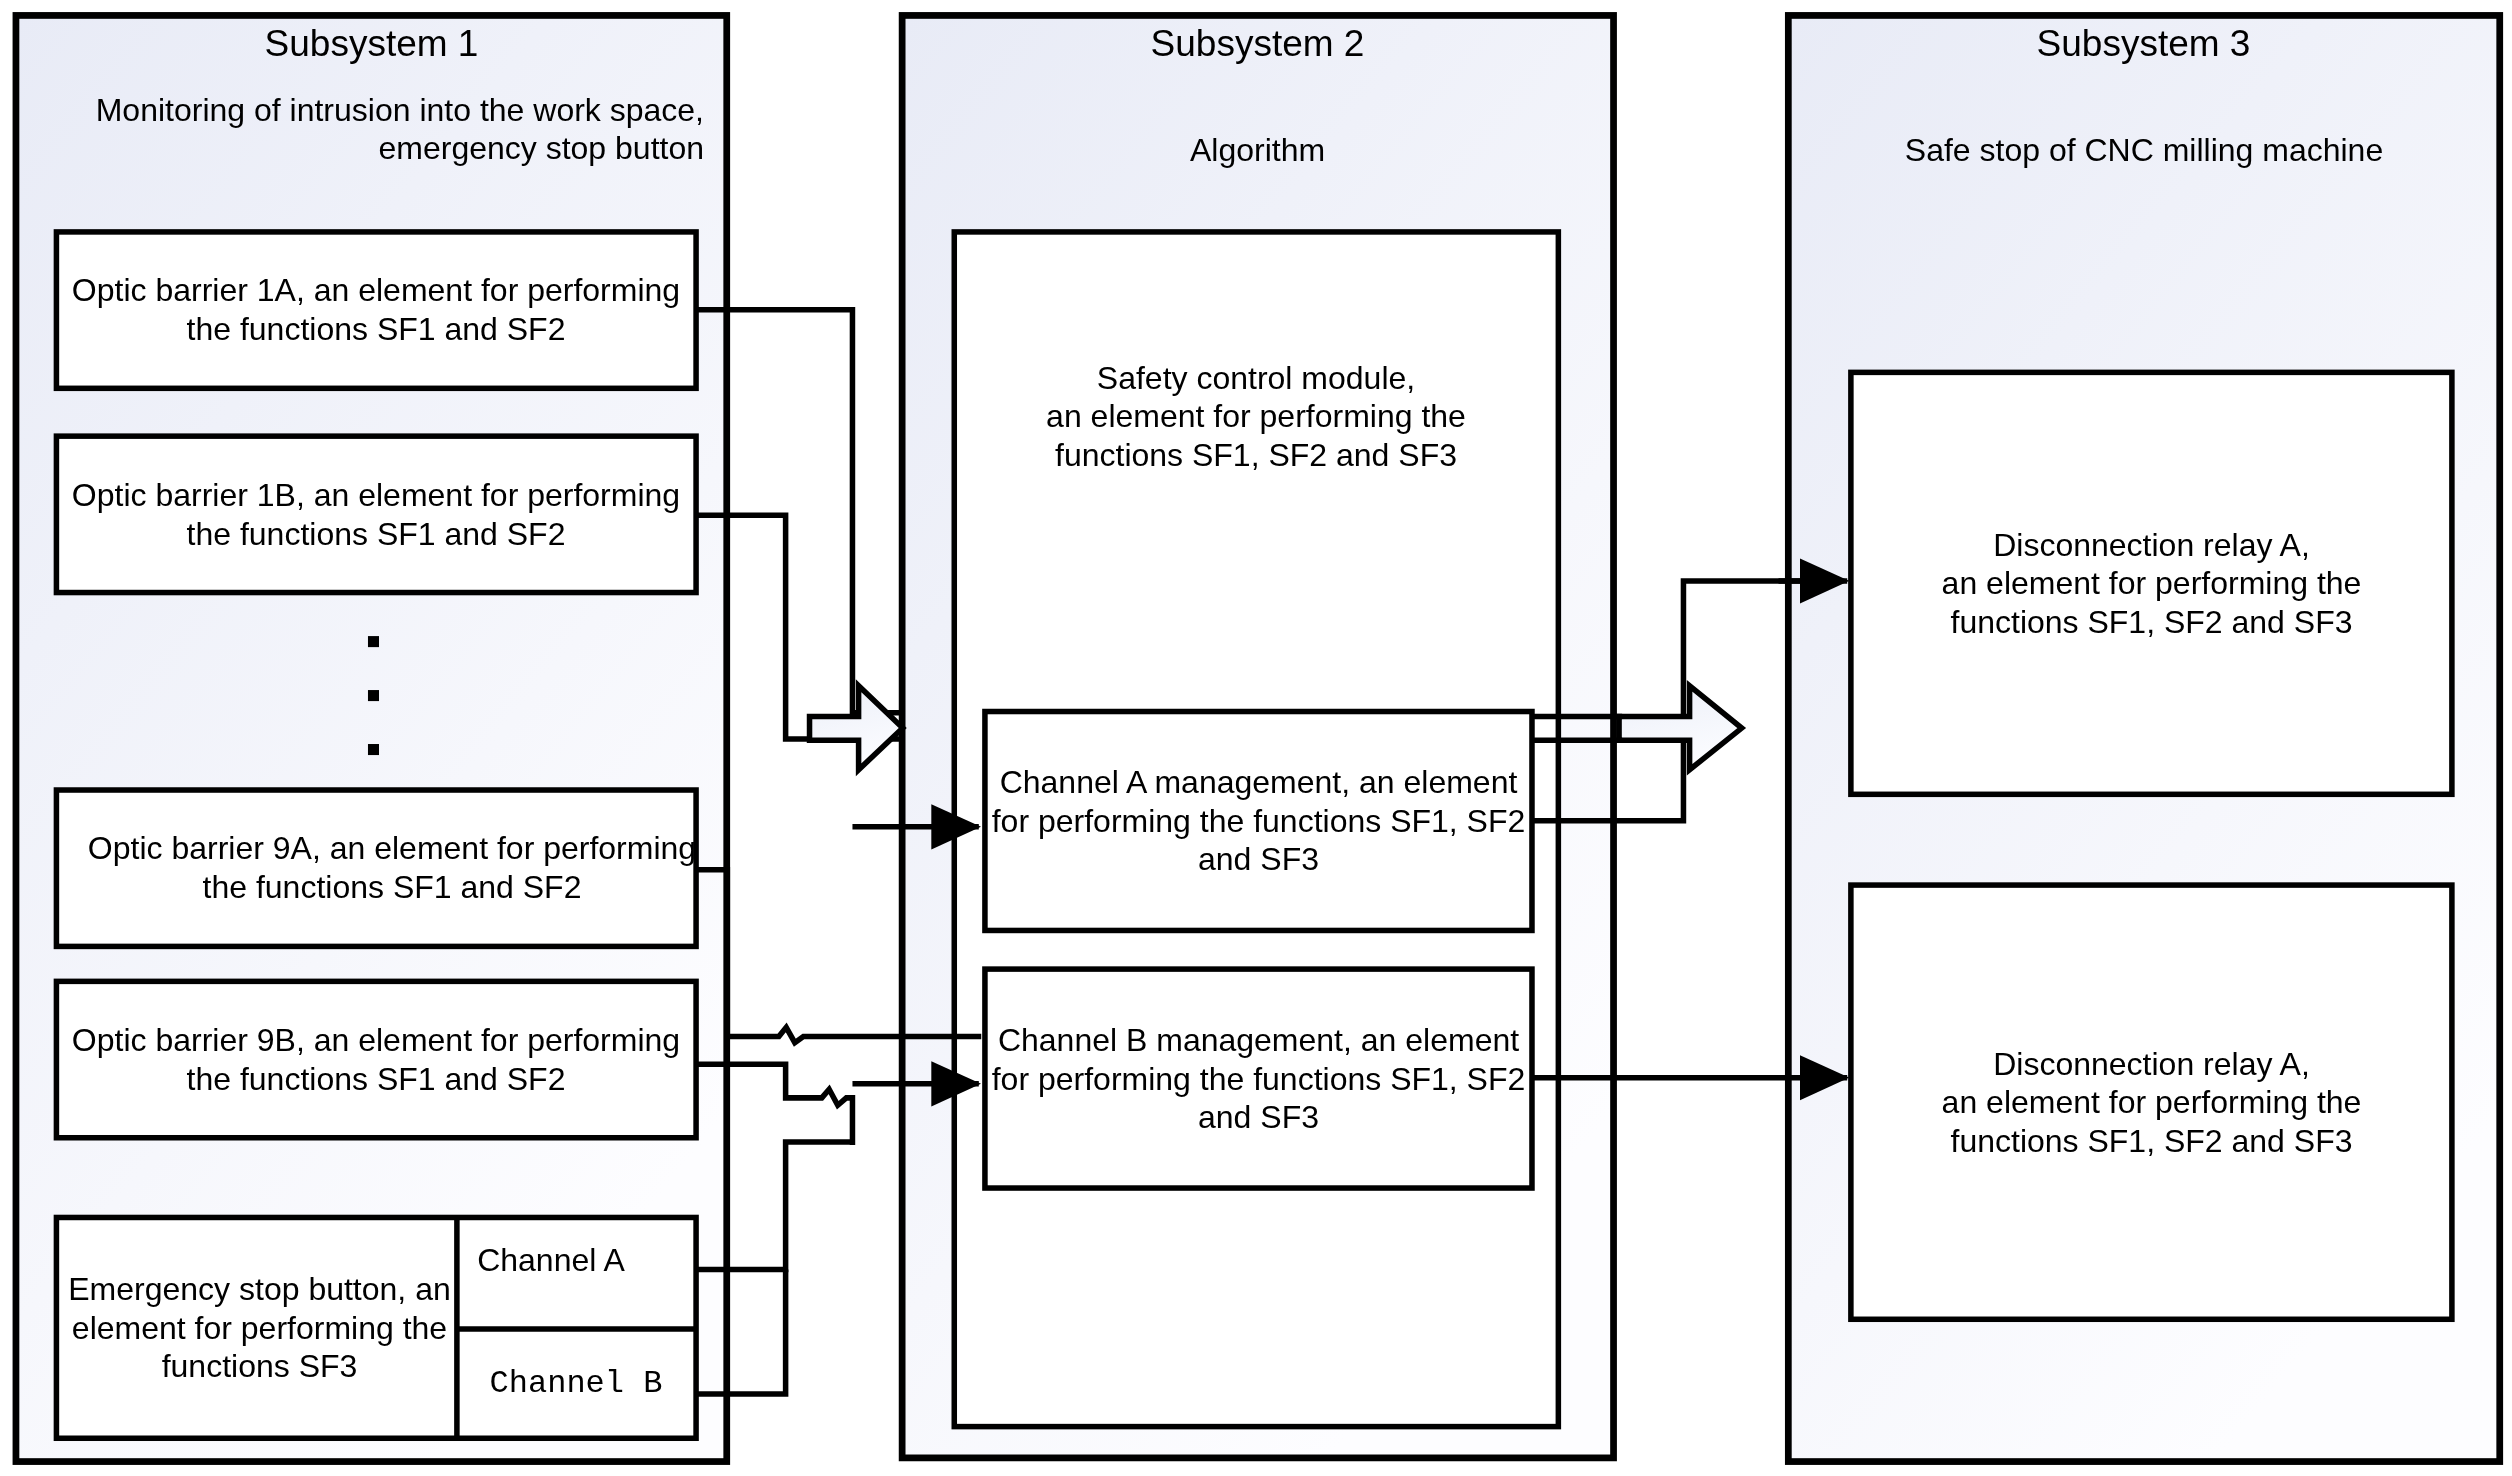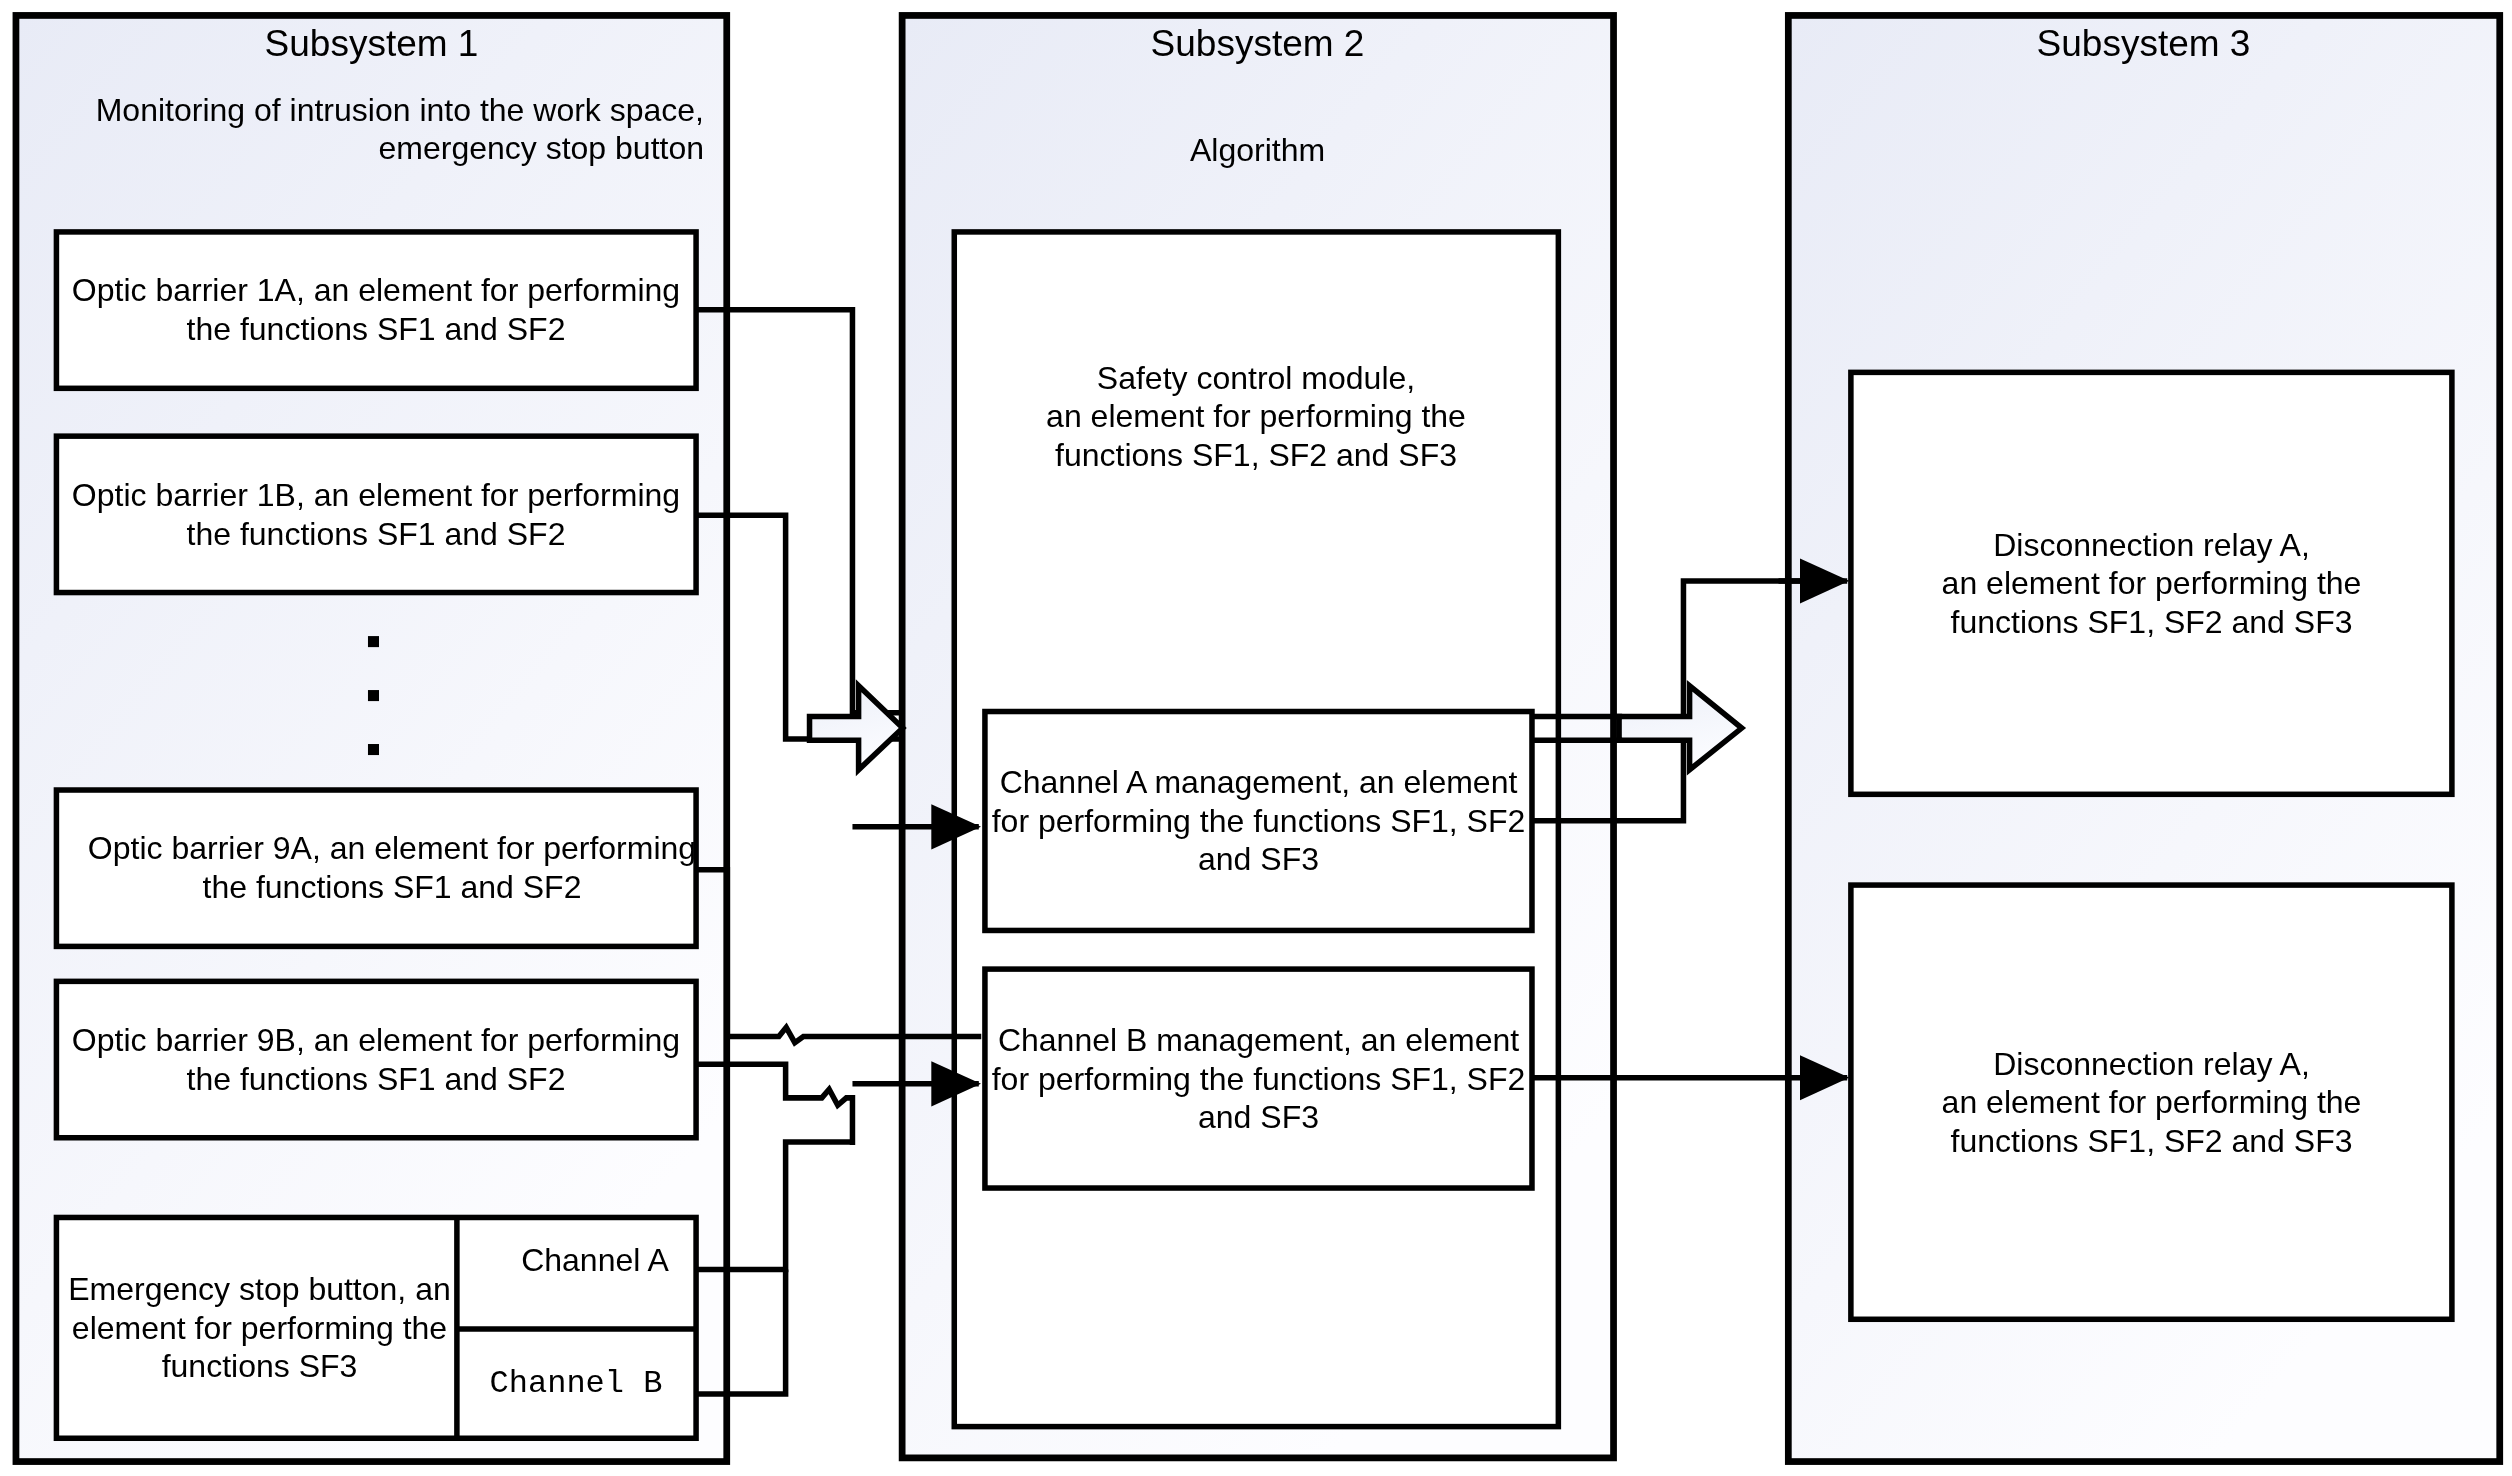--- a/index.html
+++ b/index.html
@@ -101,33 +101,34 @@
 
   <div class="lbl sub-title" style="left:16px;top:22px;width:711px;height:44px;">Subsystem 1</div>
   <div class="lbl sub-sub" style="left:48px;top:86px;width:656px;height:86px;">Monitoring of intrusion into the work space, emergency stop button</div>
 
   <div class="lbl boxtext" style="left:61px;top:234px;width:630px;height:151px;">Optic barrier 1A, an element for performing the functions SF1 and SF2</div>
   <div class="lbl boxtext" style="left:61px;top:439px;width:630px;height:151px;">Optic barrier 1B, an element for performing the functions SF1 and SF2</div>
   <div class="lbl boxtext" style="left:61px;top:792px;width:630px;height:151px;margin-left:16px;">Optic barrier 9A, an element for performing the functions SF1 and SF2</div>
   <div class="lbl boxtext" style="left:61px;top:984px;width:630px;height:151px;">Optic barrier 9B, an element for performing the functions SF1 and SF2</div>
 
   <div class="lbl boxtext" style="left:64px;top:1220px;width:391px;height:216px;">Emergency stop button, an element for performing the functions SF3</div>
-  <div class="lbl chtext" style="left:478px;top:1220px;width:234px;height:81px;">Channel A</div>
+  <div class="lbl chtext" style="left:434px;top:1220px;width:234px;height:81px;">Channel A</div>
   <div class="lbl chtext" style="left:459px;top:1332px;width:234px;height:104px;font-family:Liberation Mono, monospace;">Channel B</div>
 
   <div class="lbl sub-title" style="left:902px;top:22px;width:711px;height:44px;">Subsystem 2</div>
   <div class="lbl sub-sub" style="left:902px;top:129px;width:711px;height:43px;">Algorithm</div>
 
   <div class="lbl boxtext" style="left:960px;top:343px;width:592px;height:147px;">Safety control module,
 an element for performing the
 functions SF1, SF2 and SF3</div>
   <div class="lbl boxtext" style="left:990px;top:714px;width:537px;height:214px;">Channel A management, an element for performing the functions SF1, SF2 and SF3</div>
   <div class="lbl boxtext" style="left:990px;top:972px;width:537px;height:214px;">Channel B management, an element for performing the functions SF1, SF2 and SF3</div>
 
   <div class="lbl sub-title" style="left:1788px;top:22px;width:711px;height:44px;text-align:right;">Subsystem 3</div>
+  <div class="lbl sub-sub" style="left:1797px;top:129px;width:694px;height:43px;">Safe stop of CNC milling machine</div>
 
   <div class="lbl boxtext" style="left:1856px;top:375px;width:591px;height:417px;">Disconnection relay A,
 an element for performing the
 functions SF1, SF2 and SF3</div>
   <div class="lbl boxtext" style="left:1856px;top:888px;width:591px;height:429px;">Disconnection relay A,
 an element for performing the
 functions SF1, SF2 and SF3</div>
 
 </div>
 

